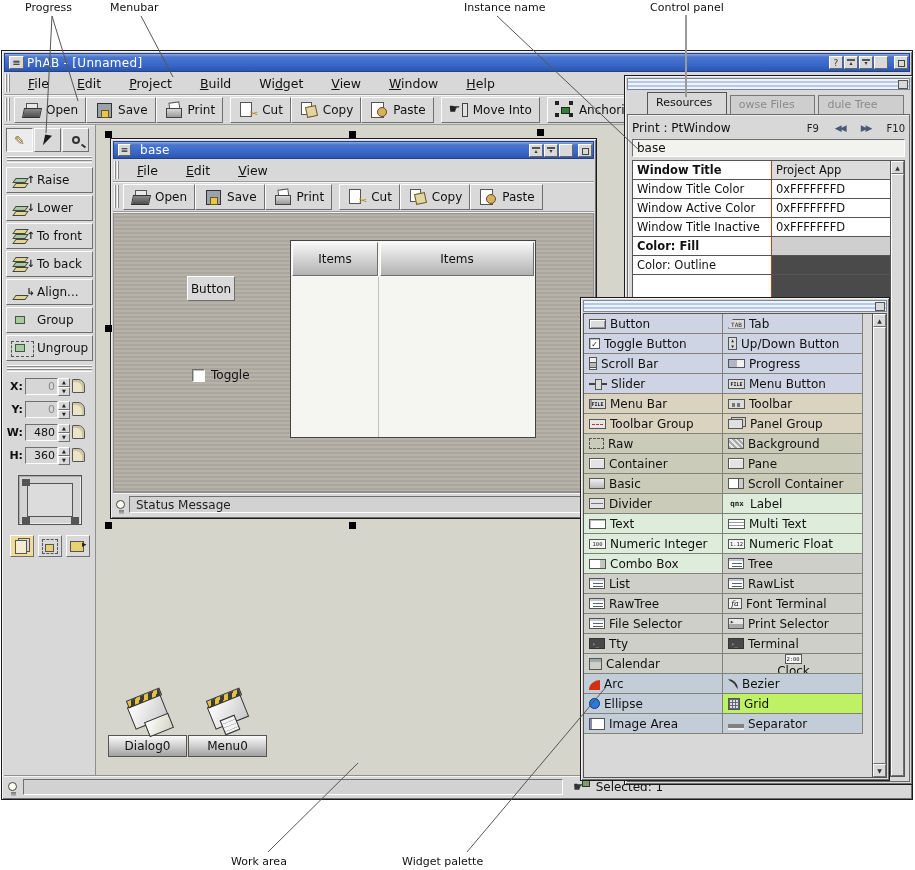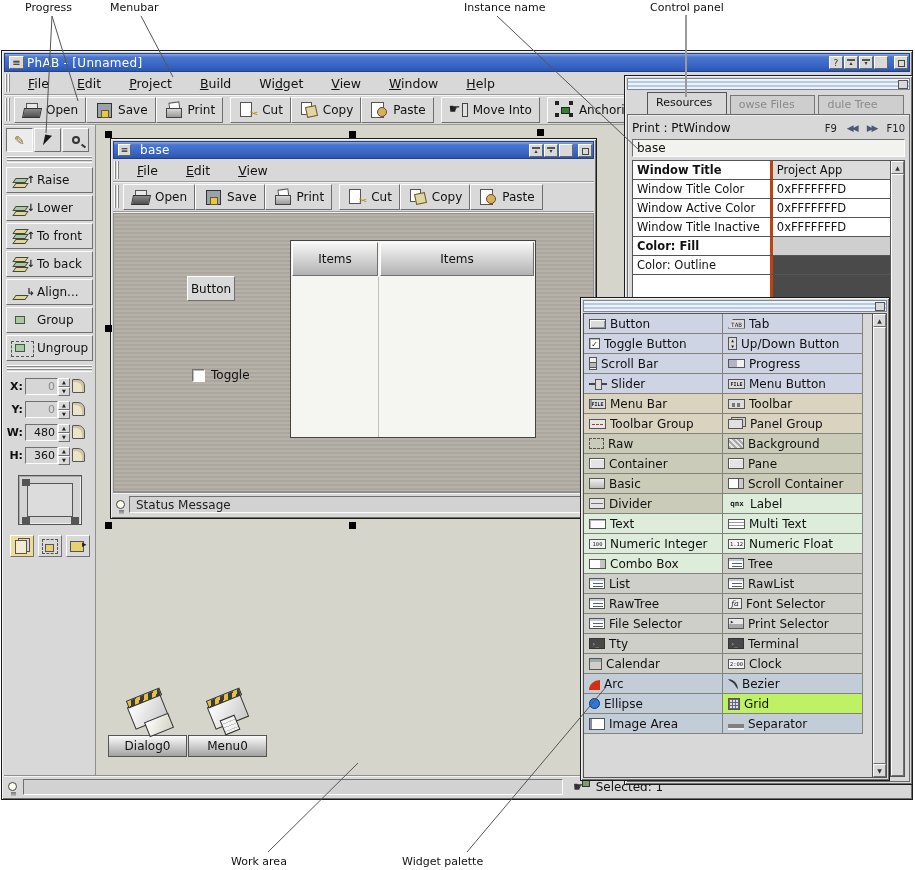--- a/index.html
+++ b/index.html
@@ -151,29 +151,29 @@
   .mini-titlebar .mbtn{position:absolute;right:1px;top:1px;width:10px;height:9px;background:#d9d9d9;border:1px solid #555}
   .tabsrow{height:23px;flex:none;display:flex;align-items:flex-end;padding:0 6px;position:relative}
   .tab{position:relative;font-size:11px;color:#111;background:#d8d8d8;border:1px solid #555;border-bottom:none;
      padding:3px 14px 2px 8px;height:22px;white-space:nowrap;overflow:hidden}
   .tab::before{content:"";position:absolute;left:-13px;bottom:0;border-bottom:22px solid #d8d8d8;border-left:13px solid transparent}
   .tab.inactive{height:19px;padding-top:2px;color:#8a8a8a;background:#cecece;border-color:#777;margin-left:3px}
   .tab.inactive::before{display:none}
   .tab.active{margin-left:14px;z-index:2}
   .panel-inner{flex:1;border:1px solid #6a6a6a;box-shadow:inset 1px 1px 0 #eee;padding:4px;display:flex;flex-direction:column;min-height:0}
   .class-row{display:flex;align-items:center;height:18px;font-size:12px;color:#111;flex:none}
-  .class-row .keys{margin-left:auto;display:flex;align-items:flex-start;gap:10px;font-size:10px;color:#222}
+  .class-row .keys{margin-left:auto;display:flex;align-items:flex-start;gap:16px;font-size:10px;color:#222}
   .class-row .tri{color:#4a5a74;font-size:9px;letter-spacing:-2px}
   .name-input{flex:none;width:100%;height:18px;margin:2px 0 3px;font-size:12px;padding:1px 4px;color:#111;
      border:1px solid;border-color:#707070 #fdfdfd #fdfdfd #707070;background:#f2f2ee;font-family:inherit}
   .res-table{flex:1;border:1px solid #555;background:#fff;display:flex;min-height:0}
   .res-rows{flex:1;display:flex;flex-direction:column}
   .res-row{display:flex;height:19px;flex:none;border-bottom:1px solid #555;font-size:11.5px;color:#111}
   .res-row .n{flex:1.18;padding:2px 4px;background:#fff;overflow:hidden;white-space:nowrap}
-  .res-row .v{flex:1;padding:2px 4px;border-left:3px solid #c2410c;overflow:hidden;white-space:nowrap}
+  .res-row .v{flex:1;padding:2px 4px;border-left:1px solid #c2410c;overflow:hidden;white-space:nowrap}
   .res-row.filler{flex:1;border-bottom:none}
   .scroll{width:14px;flex:none;border-left:1px solid #555;background:#c9c9c9;display:flex;flex-direction:column}
   .scroll .sb{height:13px;flex:none;background:#d9d9d9;border:1px solid;border-color:#fdfdfd #6f6f6f #6f6f6f #fdfdfd;
      font-size:6px;line-height:11px;text-align:center;color:#333}
   .scroll .thumb{flex:1;background:#d9d9d9;border:1px solid;border-color:#fdfdfd #6f6f6f #6f6f6f #fdfdfd}
 
   
   #widget-palette{left:580px;top:297px;width:310px;height:484px;z-index:30;display:flex;flex-direction:column;padding:2px}
   #widget-palette .tabsrow{justify-content:flex-end;padding-right:8px}
   .pal-body{flex:1;border:1px solid #555;margin-top:0;display:flex;min-height:0;background:#d8d8d8}
@@ -701,21 +701,21 @@
         <div class="pal-cell" style="background: rgb(207, 207, 202);">
           <span class="wicon i-listbox"></span>
           <span>RawList</span>
         </div>
         <div class="pal-cell" style="background: rgb(207, 207, 202);">
           <span class="wicon i-listbox"></span>
           <span>RawTree</span>
         </div>
         <div class="pal-cell" style="background: rgb(207, 207, 202);">
           <span class="wicon i-fontselector">fa</span>
-          <span>Font Selector</span>
+          <span>Font Terminal</span>
         </div>
         <div class="pal-cell" style="background: rgb(207, 207, 202);">
           <span class="wicon i-listbox"></span>
           <span>File Selector</span>
         </div>
         <div class="pal-cell" style="background: rgb(207, 207, 202);">
           <span class="wicon i-printselector"></span>
           <span>Print Selector</span>
         </div>
         <div class="pal-cell" style="background: rgb(207, 207, 202);">
@@ -723,21 +723,21 @@
           <span>Tty</span>
         </div>
         <div class="pal-cell" style="background: rgb(207, 207, 202);">
           <span class="wicon i-tty"></span>
           <span>Terminal</span>
         </div>
         <div class="pal-cell" style="background: rgb(207, 207, 202);">
           <span class="wicon i-calendar"></span>
           <span>Calendar</span>
         </div>
-        <div class="pal-cell" style="background: rgb(207, 207, 202);">
+        <div class="pal-cell" style="background: rgb(207, 207, 202); flex-direction: column;">
           <span class="wicon i-clock">2:00</span>
           <span>Clock</span>
         </div>
         <div class="pal-cell" style="background: rgb(195, 205, 216);">
           <span class="wicon i-arc"></span>
           <span>Arc</span>
         </div>
         <div class="pal-cell" style="background: rgb(195, 205, 216);">
           <span class="wicon i-bezier"></span>
           <span>Bezier</span>

